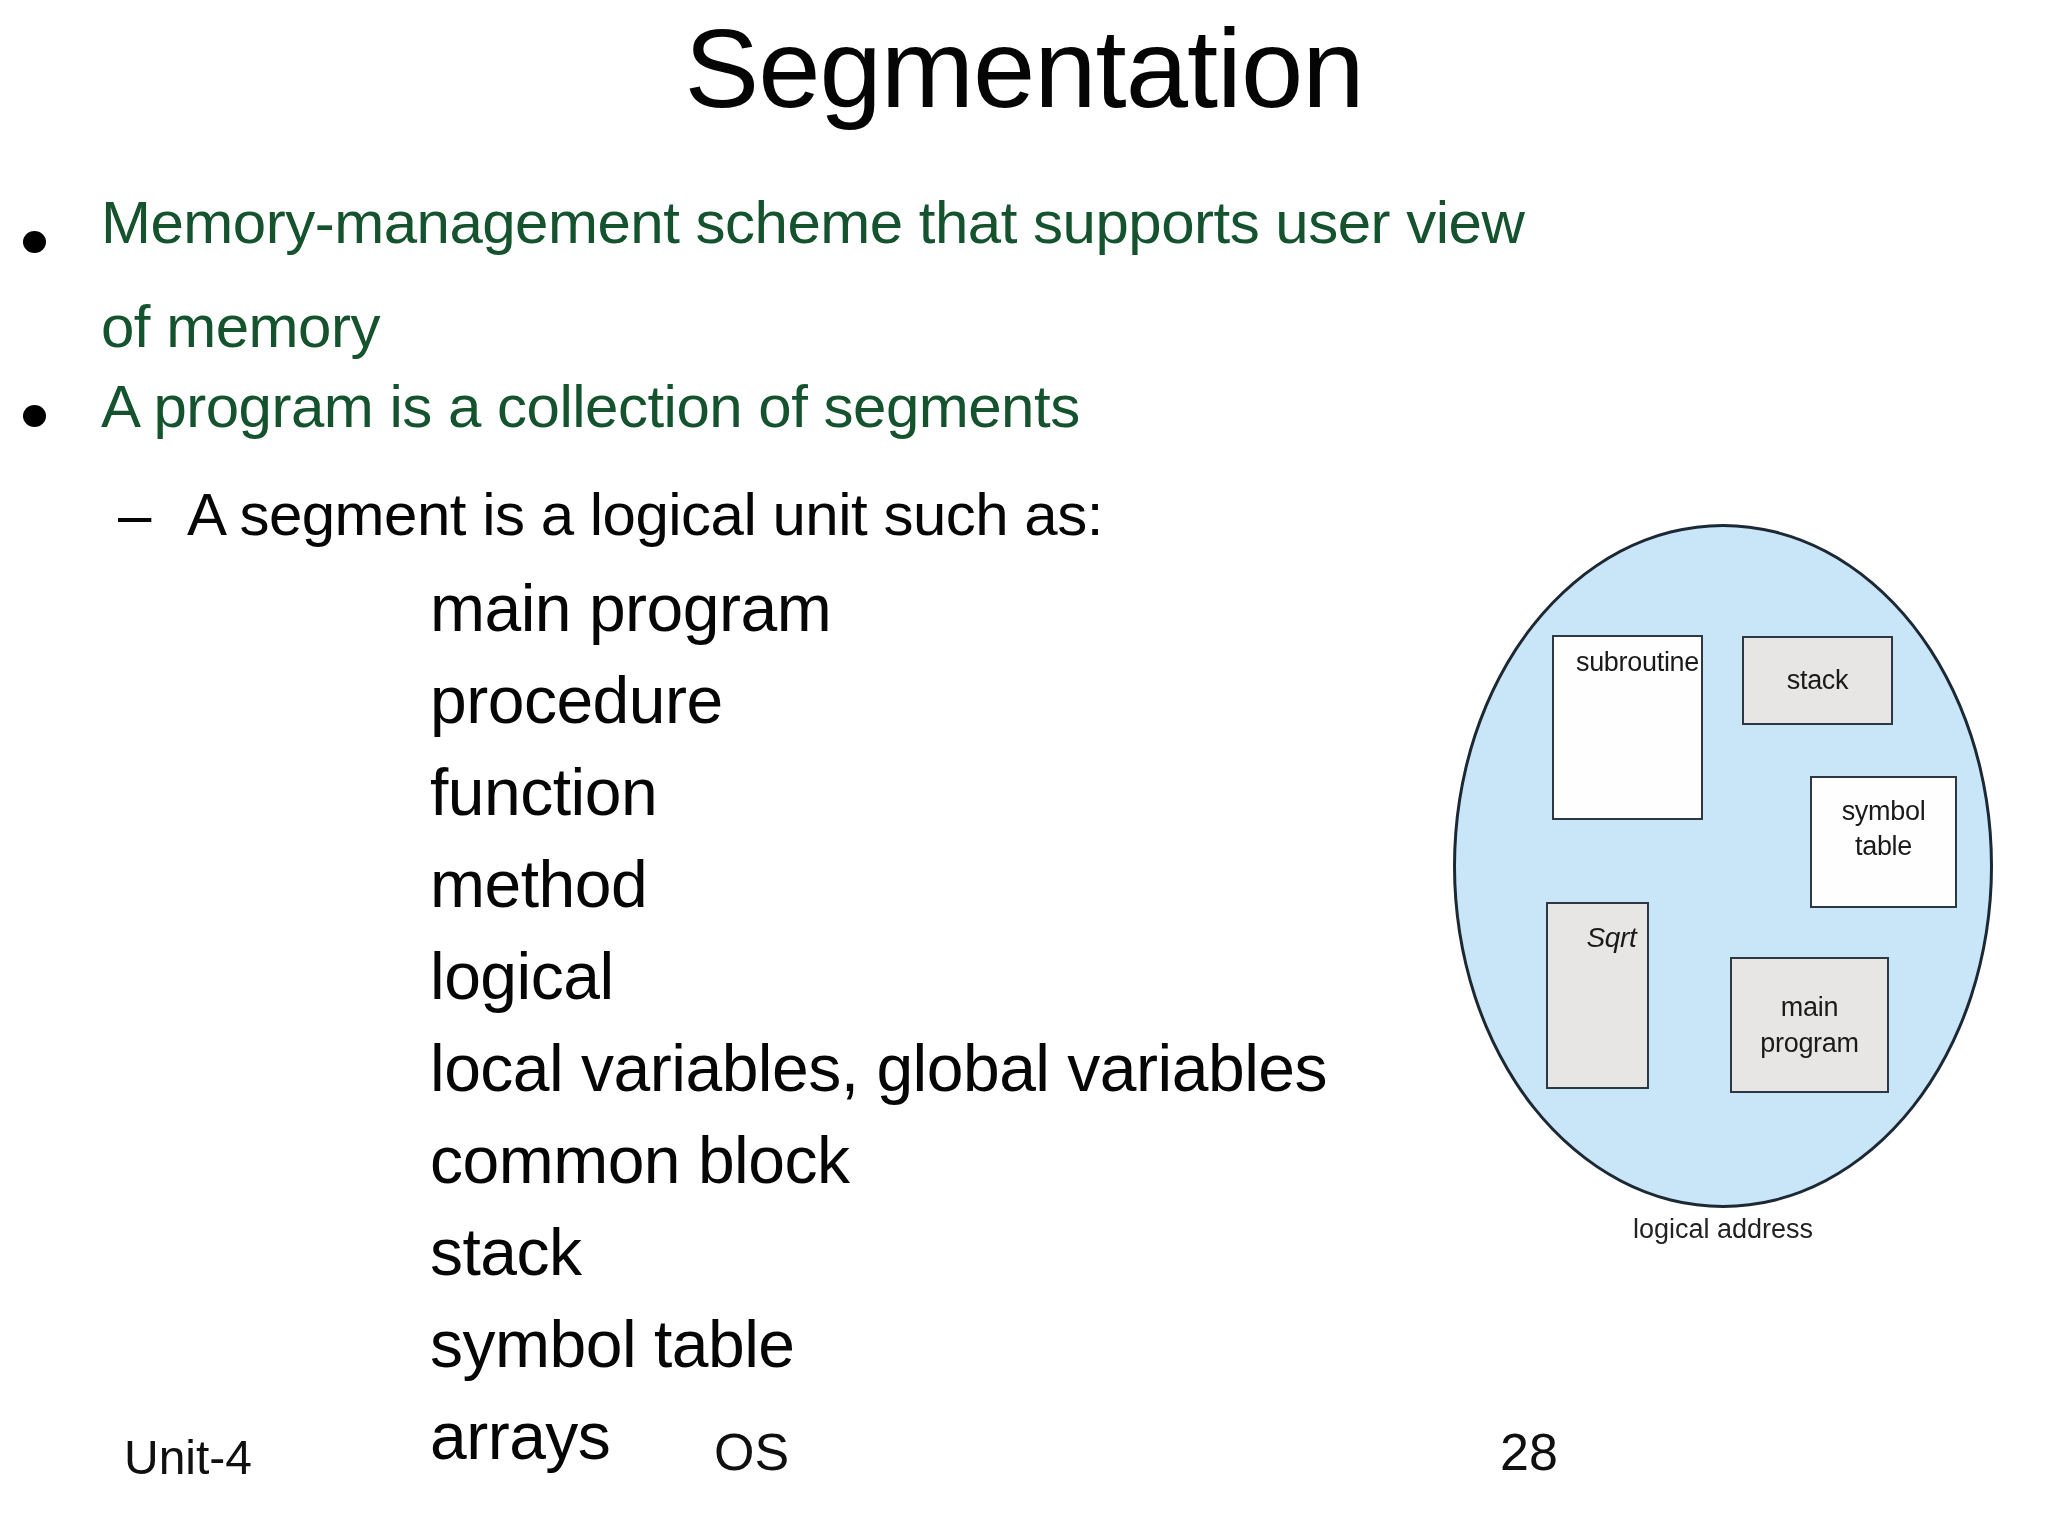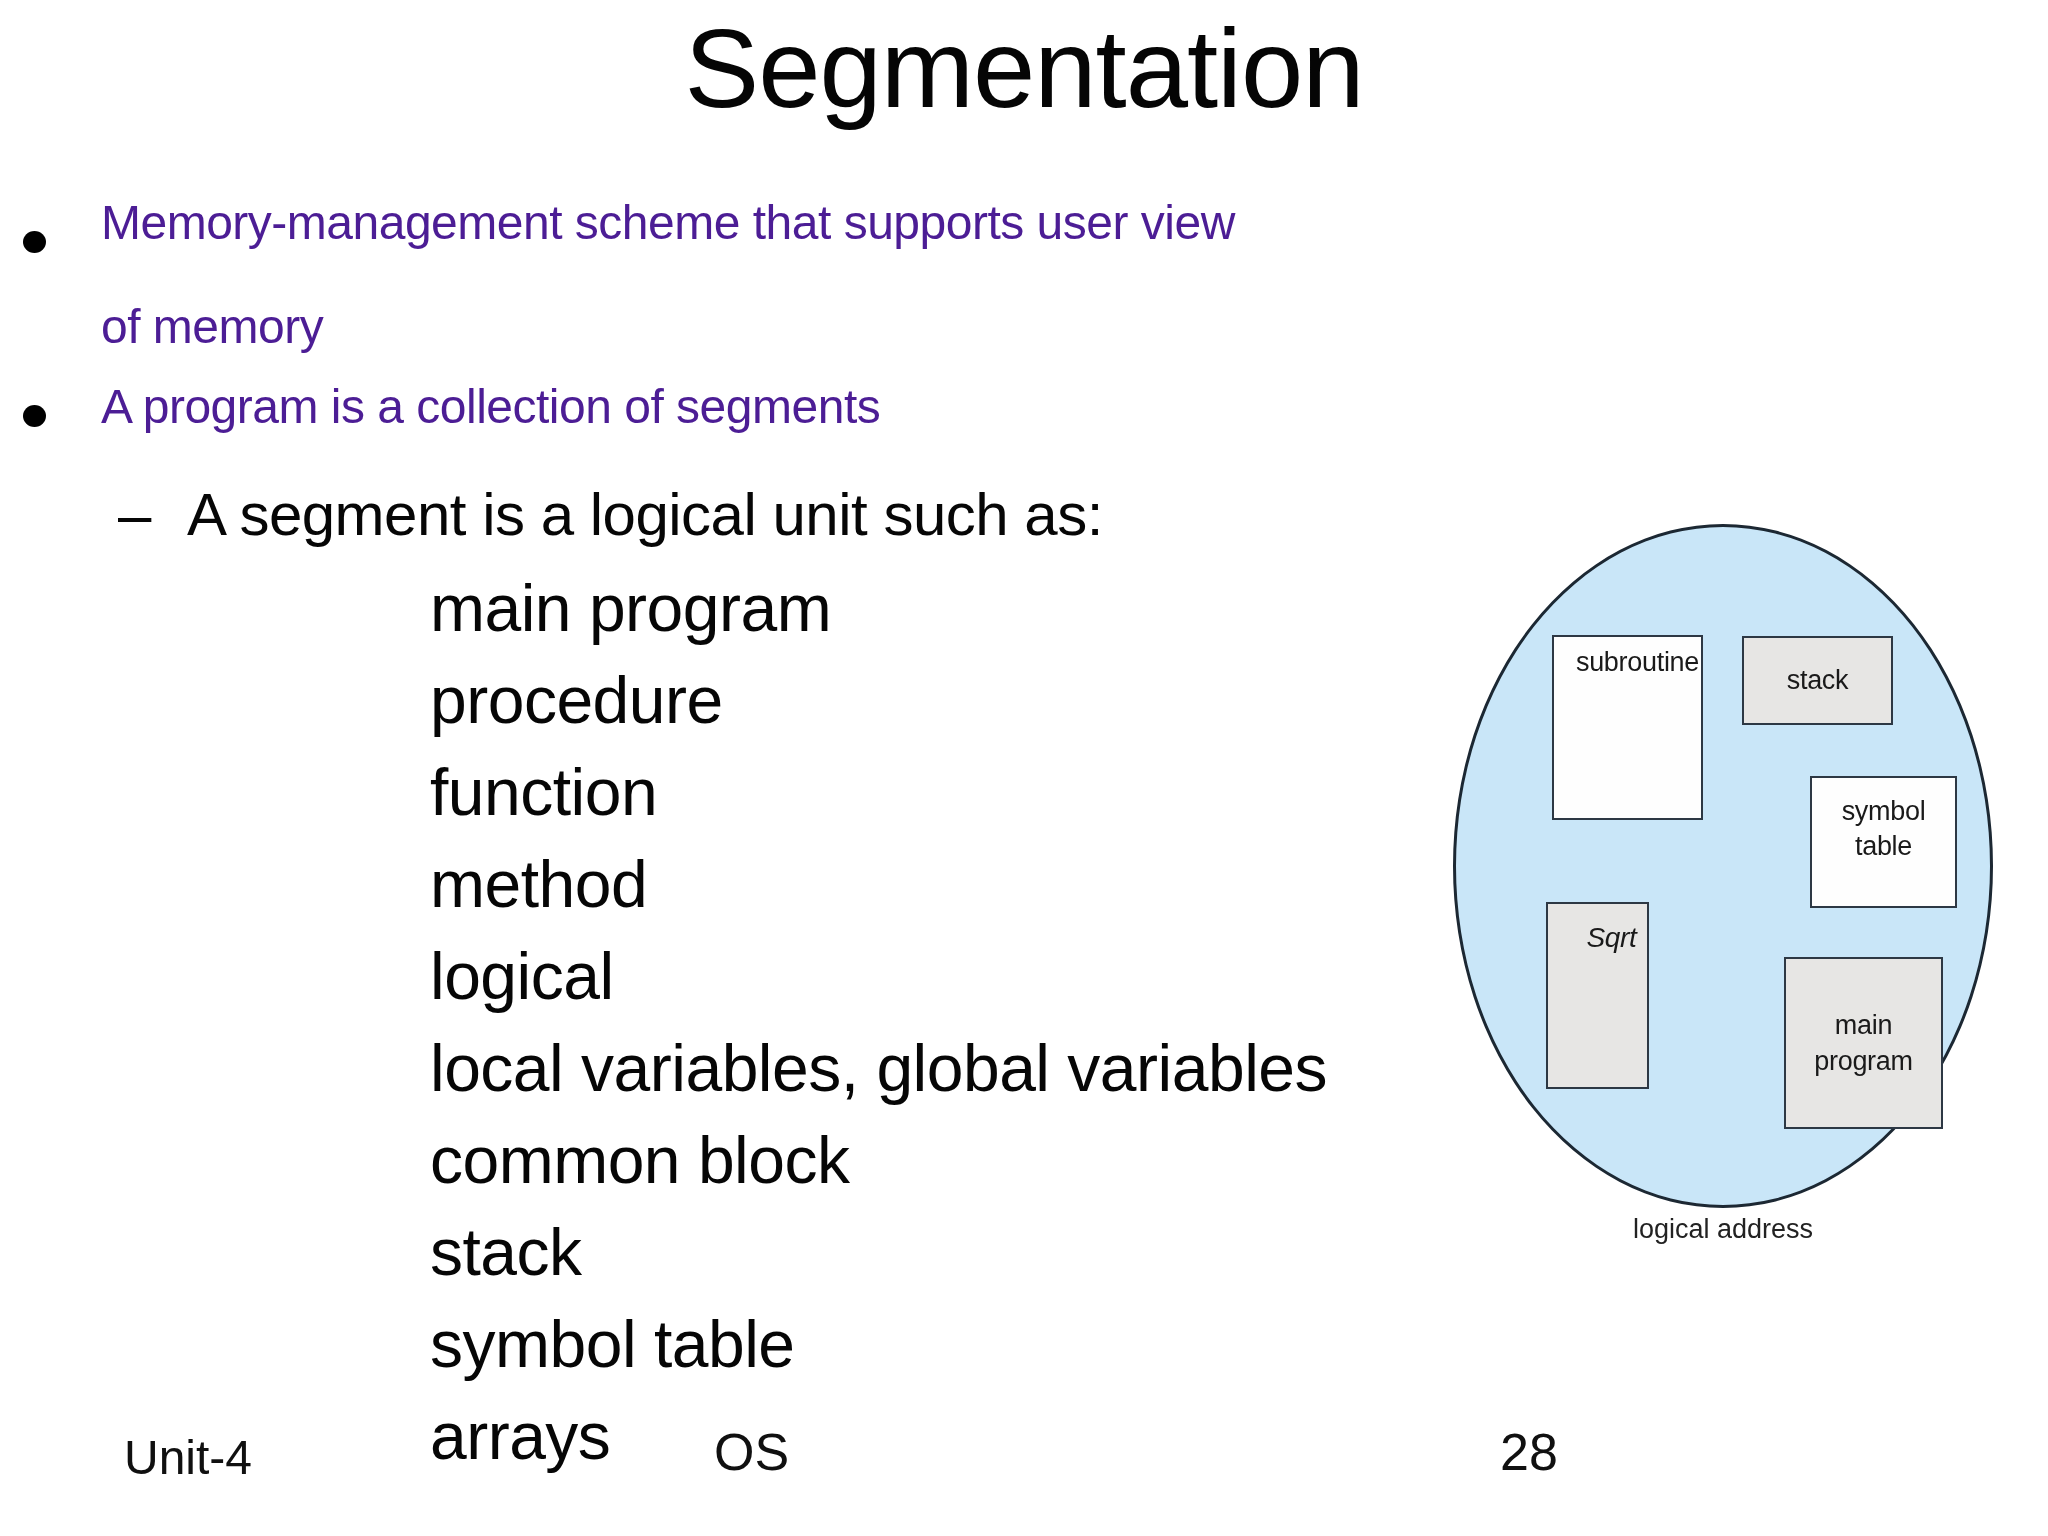--- a/index.html
+++ b/index.html
@@ -8,21 +8,21 @@
     font-family:"Liberation Sans","DejaVu Sans",sans-serif;color:#000;overflow:hidden;
   }
   .abs{position:absolute;}
   .title{
     top:2px;left:0;width:2048px;text-align:center;
     font-size:112px;line-height:1.2;letter-spacing:-1px;color:#050505;
   }
   .bullet-dot{
     width:23px;height:22px;background:#000;border-radius:50%;
   }
-  .body-text{font-size:48px;line-height:104px;letter-spacing:-0.5px;color:#4c1d95;}
+  .body-text{font-size:60px;line-height:104px;letter-spacing:-0.5px;color:#14532d;}
   .sub-text{font-size:60px;line-height:72px;letter-spacing:-0.5px;color:#060606;}
   .seg-list{left:430px;top:562px;width:1200px;font-size:66px;letter-spacing:-0.5px;color:#060606;}
   .seg-list .seg-item{height:92px;line-height:92px;}
   .footer-text{color:#101010;}
   
   .ellipse{
     left:1453px;top:524px;width:540px;height:684px;box-sizing:border-box;
     background:var(--ellipse_fill,#c9e6f8);
     border:3px solid var(--ellipse_border,#1c2833);
     border-radius:50%;
@@ -32,21 +32,21 @@
     font-size:27px;color:#1a1a1a;text-align:center;letter-spacing:-0.3px;
   }
   .dbox.white{background:var(--box_white,#fefefe);}
   .dbox.gray{background:var(--box_gray,#e7e6e4);}
   .dbox.flexc{display:flex;align-items:center;justify-content:center;}
   .pre{white-space:pre-line;line-height:35px;}
   .box-subroutine{left:1552px;top:635px;width:151px;height:185px;padding-top:10px;padding-left:20px;}
   .box-stack{left:1742px;top:636px;width:151px;height:89px;}
   .box-symbol{left:1810px;top:776px;width:147px;height:132px;padding-top:16px;}
   .box-sqrt{left:1546px;top:902px;width:103px;height:187px;padding-top:18px;font-style:italic;font-size:28px;padding-left:28px;}
-  .box-main{left:1784px;top:957px;width:159px;height:172px;line-height:36px;}
+  .box-main{left:1730px;top:957px;width:159px;height:136px;line-height:36px;}
   .diagram-caption{left:1543px;top:1214px;width:360px;text-align:center;font-size:27px;color:#222;}
 </style>
 </head>
 <body>
 
 <div class="slide">
 
   <div class="abs title">Segmentation</div>
 
   <div class="abs bullet-dot" style="left:23px;top:231px;"></div>

